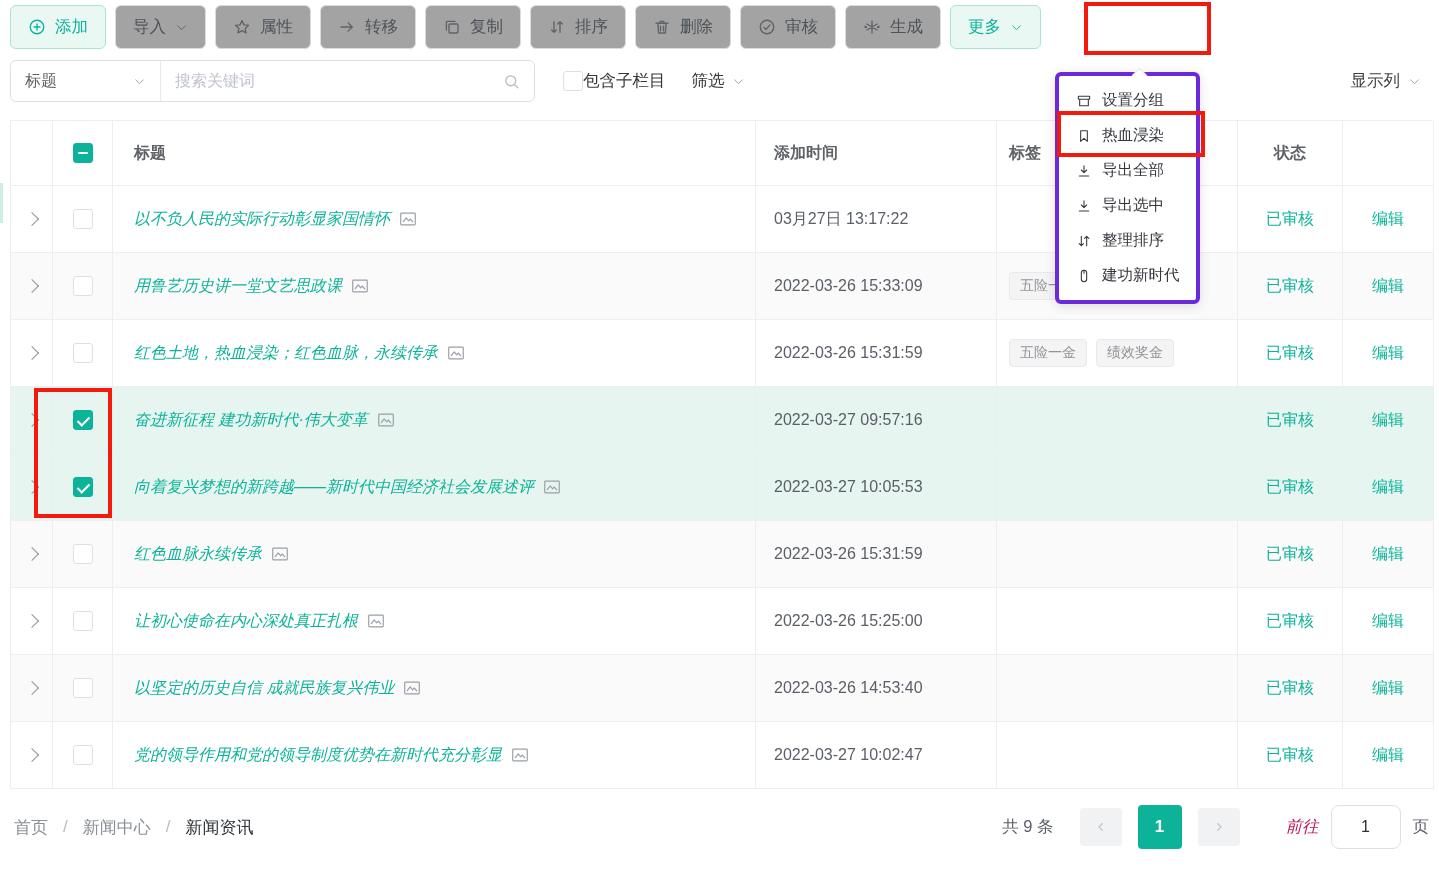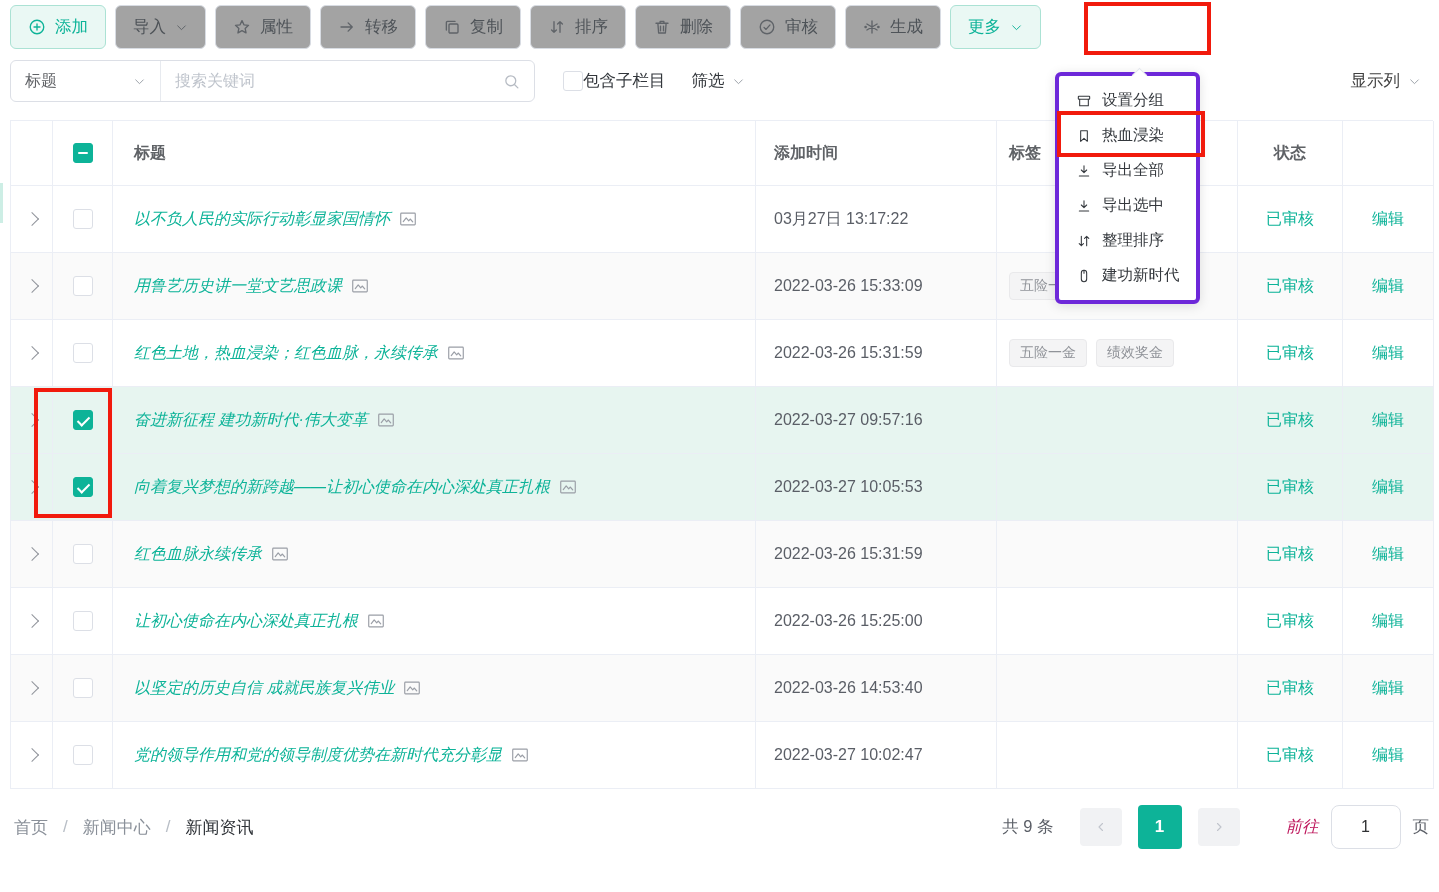--- a/index.html
+++ b/index.html
@@ -350,21 +350,21 @@
 
     <div class="tr selected">
       <div class="td c-exp">
           <span class="chev-right"></span>
         </div>
       <div class="td c-cb">
           <span class="cb checked"></span>
         </div>
       <div class="td c-title">
         <a class="title-link">
-          <span>向着复兴梦想的新跨越——让初心使命在内心深处真正扎根</span>
+          <span>向着复兴梦想的新跨越——新时代中国经济社会发展述评</span>
           <svg class="ic img-ic" viewBox="0 0 24 22">
               <rect x="2" y="3" width="20" height="16" rx="1"></rect>
               <path d="M5.5 14.5l4-5 3.5 4 2-2.5 3.5 4"></path>
             </svg>
         </a>
       </div>
       <div class="td c-time">
           <span>2022-03-27 10:05:53</span>
         </div>
       <div class="td c-tags"></div>

